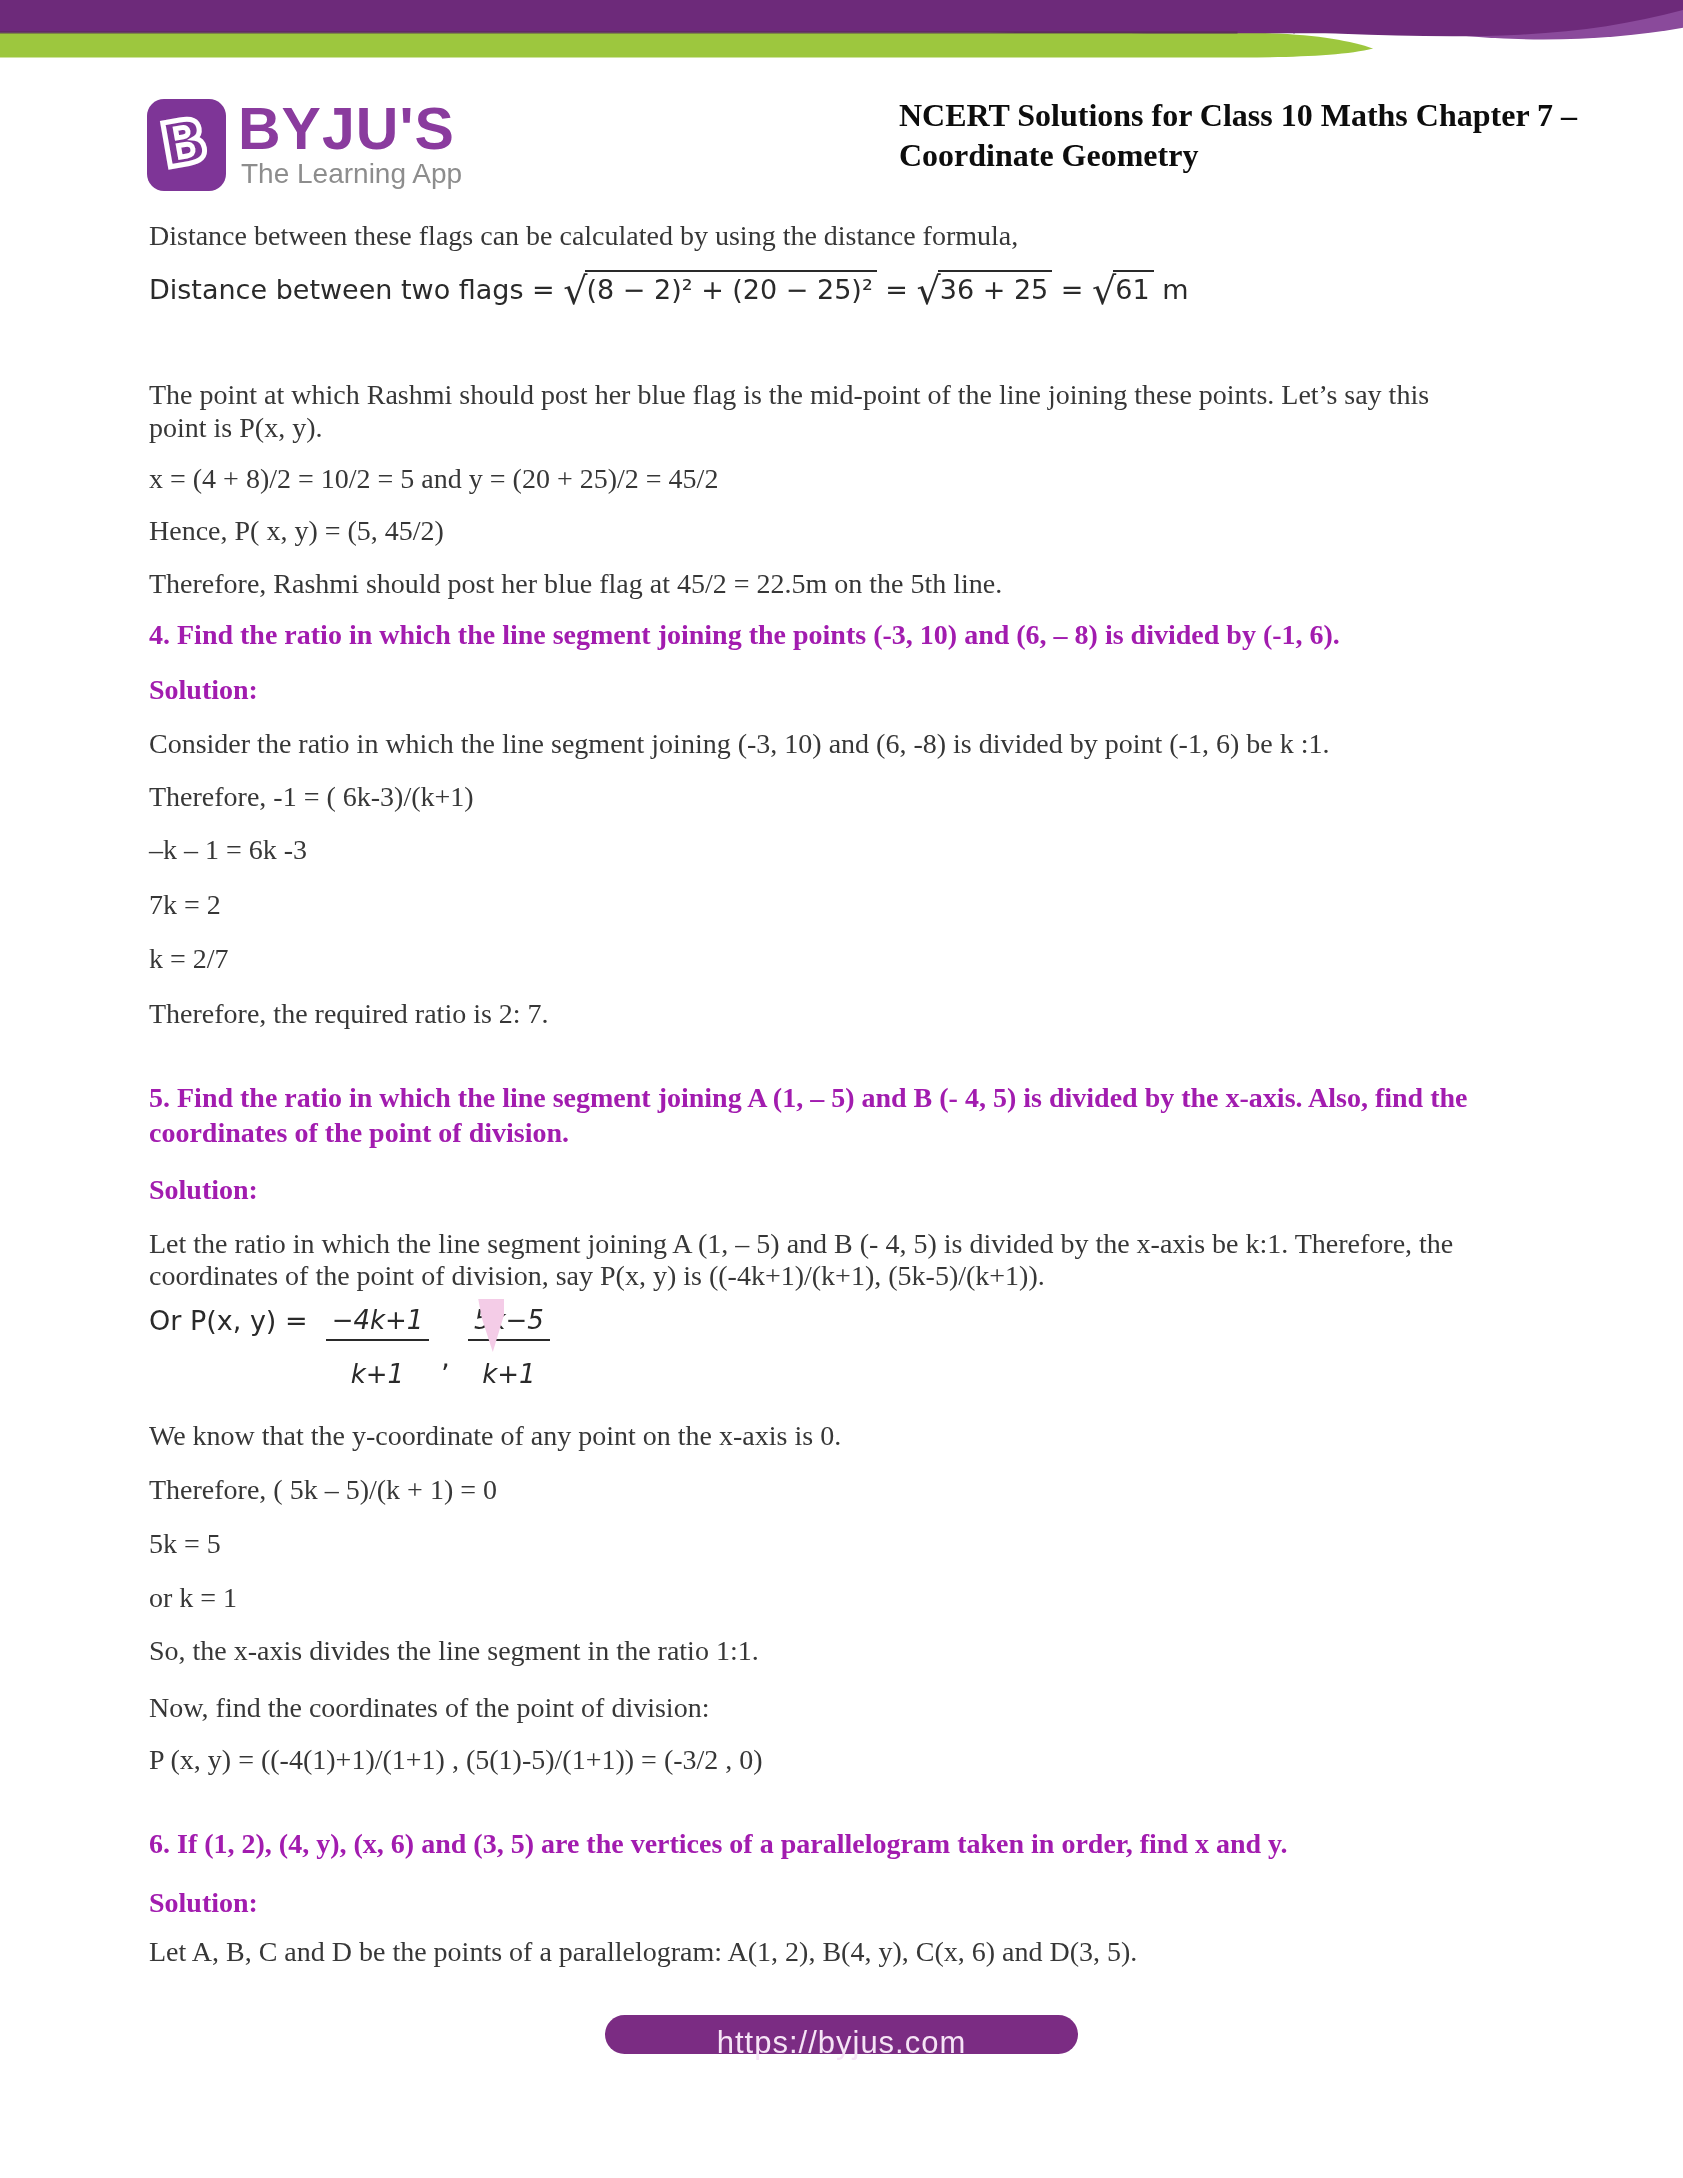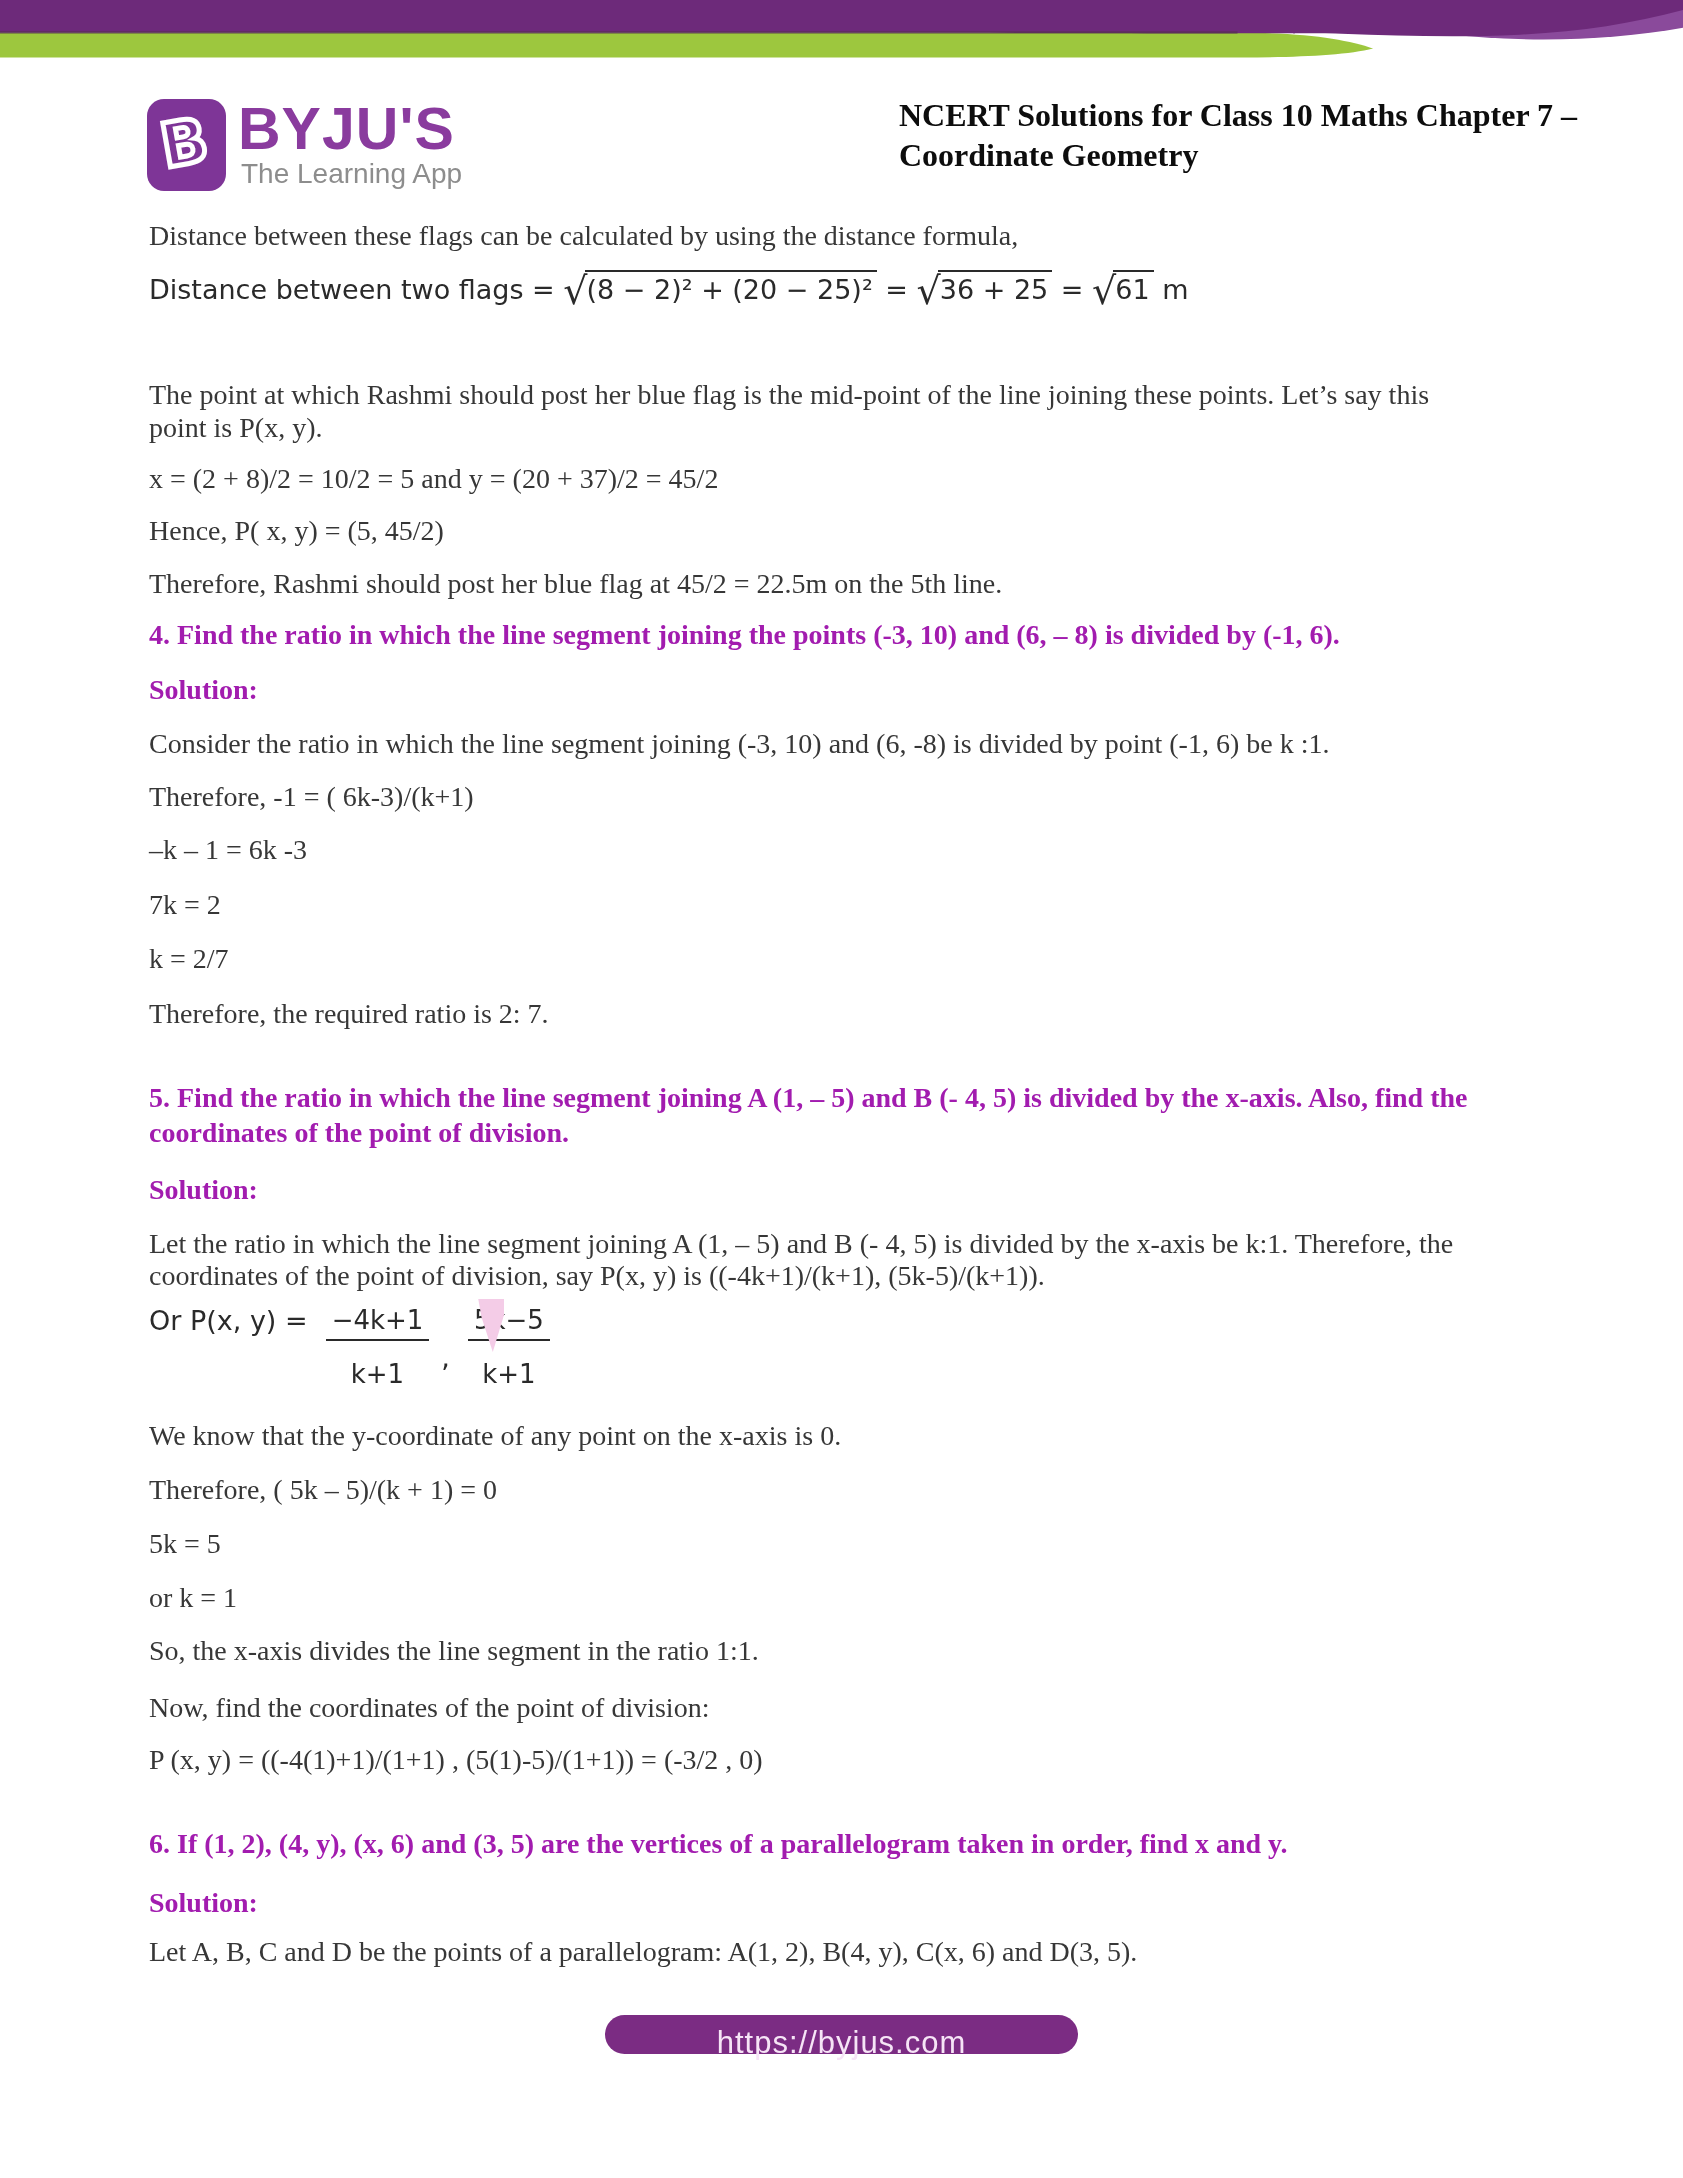--- a/index.html
+++ b/index.html
@@ -37,21 +37,21 @@
     font-size:28px; color:#373737;
   }
   .bold { font-weight:bold; color:#a21caf; }
   .math {
     font-family:"DejaVu Sans", sans-serif; font-size:27px; color:#2a2a2a;
   }
   .sqrt { font-size:38px; font-weight:normal; vertical-align:-5px; margin-right:-3px; }
   .rad  { display:inline-block; border-top:2.5px solid #2a2a2a; padding:2px 4px 0 2px; }
   .eq2 { display:inline-flex; align-items:flex-start;gap:8px; }
   .frac { display:inline-flex; flex-direction:column; text-align:center;
-          font-size:26px; margin-left:10px; }
+          font-size:26px; margin-left:10px;font-style:italic; }
   .frac .num { border-bottom:2.5px solid #2a2a2a; padding:0 6px 4px; }
   .frac .den { padding-top:18px; }
   .comma { align-self:flex-end; padding-bottom:16px; margin-left:4px; }
   .pink-wedge {
     position:absolute; left:476px; top:1299px; width:28px; height:53px;
     background:#f4cce7; clip-path:polygon(8% 0, 100% 0, 100% 30%, 60% 100%, 20% 35%);
   }
   .footer-pill {
     position:absolute; left:605px; top:2015px; width:473px; height:39px;
     background:#7b2c83; border-radius:29px; text-align:center; line-height:55px;
@@ -85,21 +85,21 @@
   </div>
 
   <div class="ln" style="top:220px">Distance between these flags can be calculated by using the distance formula,</div>
 
   <div class="ln math" style="top:269px">
     <span>Distance between two flags = </span><span class="sqrt">√</span><span class="rad">(8 − 2)² + (20 − 25)²</span><span> = </span><span class="sqrt">√</span><span class="rad">36 + 25</span><span> = </span><span class="sqrt">√</span><span class="rad">61</span><span> m</span>
   </div>
 
   <div class="ln" style="top:379px">The point at which Rashmi should post her blue flag is the mid-point of the line joining these points. Let’s say this</div>
   <div class="ln" style="top:412px">point is P(x, y).</div>
-  <div class="ln" style="top:463px">x = (2 + 8)/2 = 10/2 = 5 and y = (20 + 37)/2 = 45/2</div>
+  <div class="ln" style="top:463px">x = (4 + 8)/2 = 10/2 = 5 and y = (20 + 25)/2 = 45/2</div>
   <div class="ln" style="top:515px">Hence, P( x, y) = (5, 45/2)</div>
   <div class="ln" style="top:568px">Therefore, Rashmi should post her blue flag at 45/2 = 22.5m on the 5th line.</div>
 
   <div class="ln bold" style="top:619px">4. Find the ratio in which the line segment joining the points (-3, 10) and (6, – 8) is divided by (-1, 6).</div>
   <div class="ln bold" style="top:674px">Solution:</div>
   <div class="ln" style="top:728px">Consider the ratio in which the line segment joining (-3, 10) and (6, -8) is divided by point (-1, 6) be k :1.</div>
   <div class="ln" style="top:781px">Therefore, -1 = ( 6k-3)/(k+1)</div>
   <div class="ln" style="top:834px">–k – 1 = 6k -3</div>
   <div class="ln" style="top:889px">7k = 2</div>
   <div class="ln" style="top:943px">k = 2/7</div>

